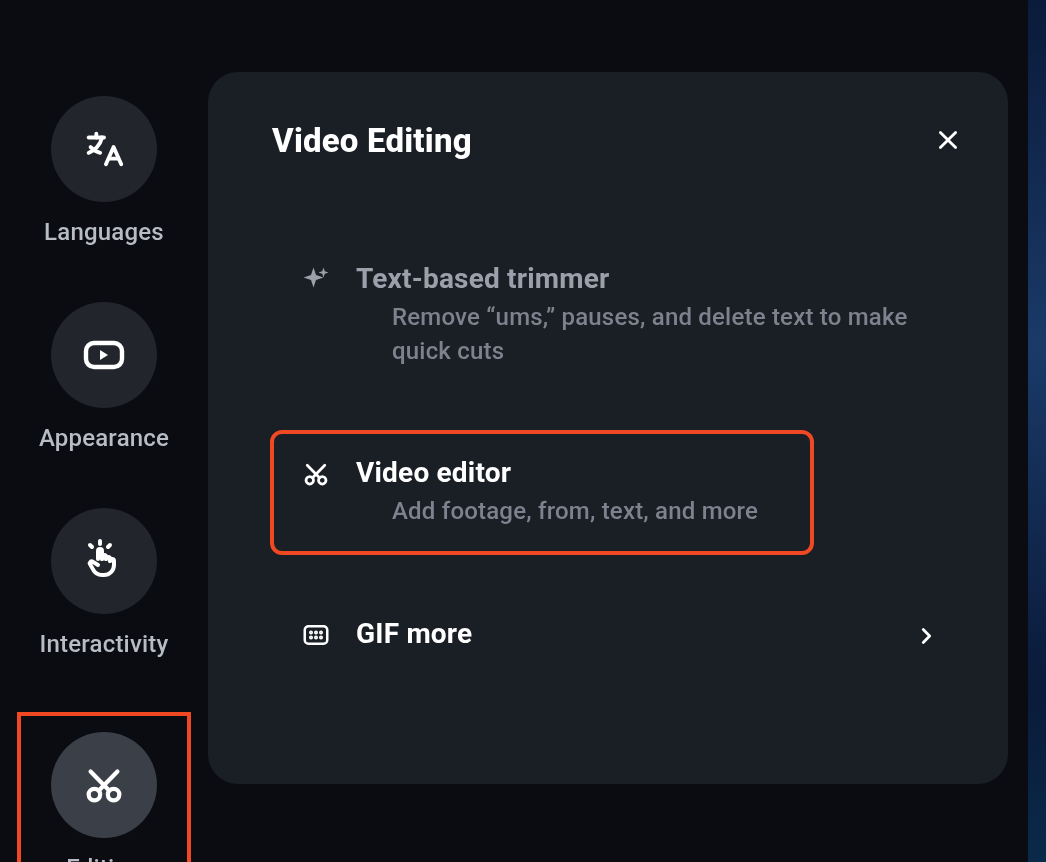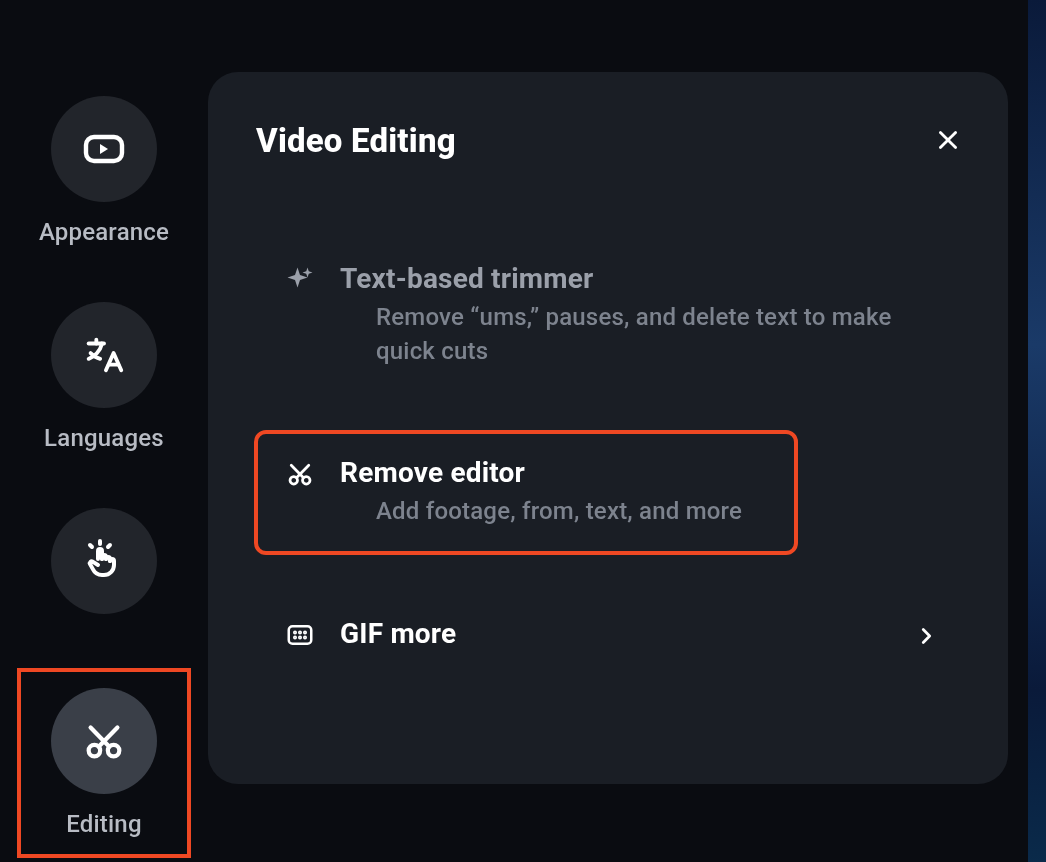--- a/index.html
+++ b/index.html
@@ -63,21 +63,21 @@
     width: 170px;
   }
   .panel {
     position: absolute;
     left: 208px;
     top: 72px;
     width: 800px;
     height: 712px;
     background: #1a1e25;
     border-radius: 30px;
-    padding: 48px 40px 40px 48px;
+    padding: 48px 40px 40px 64px;
   }
   .panel-header {
     display: flex;
     align-items: center;
     justify-content: space-between;
     margin-bottom: 78px;
   }
   .panel-title {
     font-size: 33px;
     font-weight: 800;
@@ -138,57 +138,58 @@
   }
 </style>
 </head>
 <body>
 
 <div class="bg-strip"></div>
 
 <div class="main-shell">
 
   <nav class="sidebar">
-
-    <div class="nav-item">
-      <div class="nav-circle">
-        <svg width="48" height="48" viewBox="0 0 24 24" fill="none" stroke="currentColor" stroke-width="2.2" stroke-linecap="round" stroke-linejoin="round">
-          <rect x="3" y="6" width="18" height="12" rx="4"></rect>
-          <polygon points="10,9.5 10,14.5 14,12" fill="currentColor" stroke="none"></polygon>
-        </svg>
-      </div>
-      <span class="nav-label">Appearance</span>
-    </div>
 
     <div class="nav-item">
       <div class="nav-circle">
         <svg width="46" height="46" viewBox="0 0 24 24" fill="none" stroke="currentColor" stroke-width="2" stroke-linecap="round" stroke-linejoin="round">
           <path d="M4 6h8"></path>
           <path d="M8 4v2"></path>
           <path d="M11 6c-1 4-4 7-7 8"></path>
           <path d="M5 11c1.5 1.5 3 2.5 5 3"></path>
           <path d="M13 20l4-9 4 9"></path>
           <path d="M14.5 17h5"></path>
         </svg>
       </div>
       <span class="nav-label">Languages</span>
+    </div>
+
+    <div class="nav-item">
+      <div class="nav-circle">
+        <svg width="48" height="48" viewBox="0 0 24 24" fill="none" stroke="currentColor" stroke-width="2.2" stroke-linecap="round" stroke-linejoin="round">
+          <rect x="3" y="6" width="18" height="12" rx="4"></rect>
+          <polygon points="10,9.5 10,14.5 14,12" fill="currentColor" stroke="none"></polygon>
+        </svg>
+      </div>
+      <span class="nav-label">Appearance</span>
     </div>
 
     <div class="nav-item">
       <div class="nav-circle">
         <svg width="48" height="48" viewBox="0 0 24 24" fill="none" stroke="currentColor" stroke-width="2" stroke-linecap="round" stroke-linejoin="round">
           <path d="M9 11V7a1 1 0 0 1 2 0v4"></path>
           <path d="M11 11V10a1 1 0 0 1 2 0v1"></path>
           <path d="M13 11a1 1 0 0 1 2 0v1"></path>
           <path d="M15 12a1 1 0 0 1 2 0v2a5 5 0 0 1-5 5h-1a5 5 0 0 1-4.5-2.8L5 13.5c-.4-.8.5-1.6 1.3-1.2L9 14"></path>
           <line x1="5" y1="4" x2="6" y2="5"></line>
           <line x1="10" y1="2" x2="10" y2="3.5"></line>
           <line x1="15" y1="4" x2="14" y2="5"></line>
         </svg>
       </div>
+      <span class="nav-label">Interactivity</span>
     </div>
 
     <div class="nav-item highlighted">
       <div class="nav-circle active">
         <svg width="46" height="46" viewBox="0 0 24 24" fill="none" stroke="currentColor" stroke-width="2.2" stroke-linecap="round" stroke-linejoin="round">
           <circle cx="7" cy="17" r="3"></circle>
           <circle cx="17" cy="17" r="3"></circle>
           <line x1="9.2" y1="15" x2="19" y2="5"></line>
           <line x1="14.8" y1="15" x2="5" y2="5"></line>
         </svg>
@@ -227,21 +228,21 @@
       <div class="option highlighted">
         <div class="option-icon">
           <svg width="30" height="30" viewBox="0 0 24 24" fill="none" stroke="currentColor" stroke-width="2.2" stroke-linecap="round" stroke-linejoin="round">
             <circle cx="7" cy="17" r="3"></circle>
             <circle cx="17" cy="17" r="3"></circle>
             <line x1="9.2" y1="15" x2="19" y2="5"></line>
             <line x1="14.8" y1="15" x2="5" y2="5"></line>
           </svg>
         </div>
         <div class="option-text">
-          <div class="option-title">Remove editor</div>
+          <div class="option-title">Video editor</div>
           <div class="option-desc">Add footage, from, text, and more</div>
         </div>
       </div>
 
       <div class="option">
         <div class="option-icon">
           <svg width="30" height="30" viewBox="0 0 24 24" fill="none" stroke="currentColor" stroke-width="2" stroke-linecap="round" stroke-linejoin="round">
             <rect x="3" y="5" width="18" height="14" rx="3"></rect>
             <circle cx="8" cy="10" r="0.6" fill="currentColor"></circle>
             <circle cx="12" cy="10" r="0.6" fill="currentColor"></circle>

